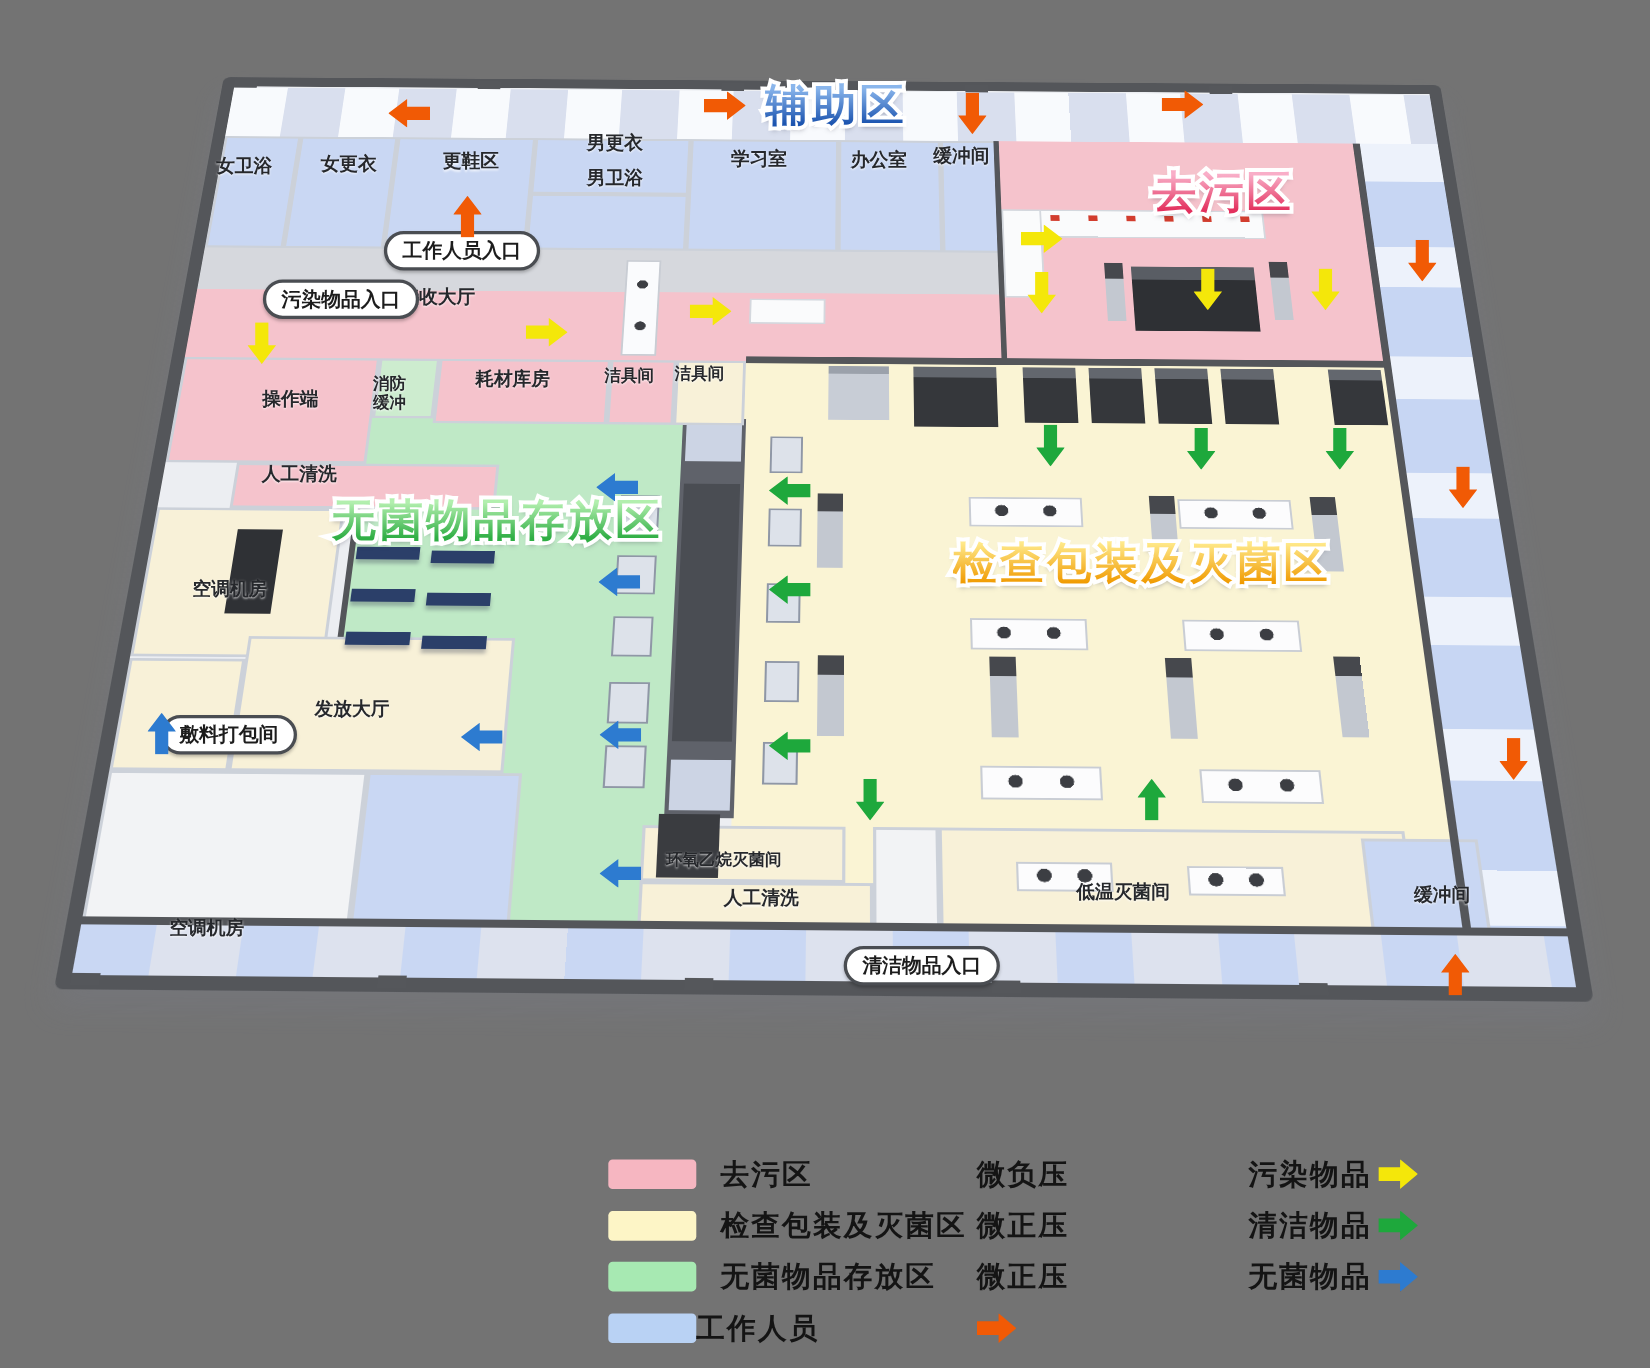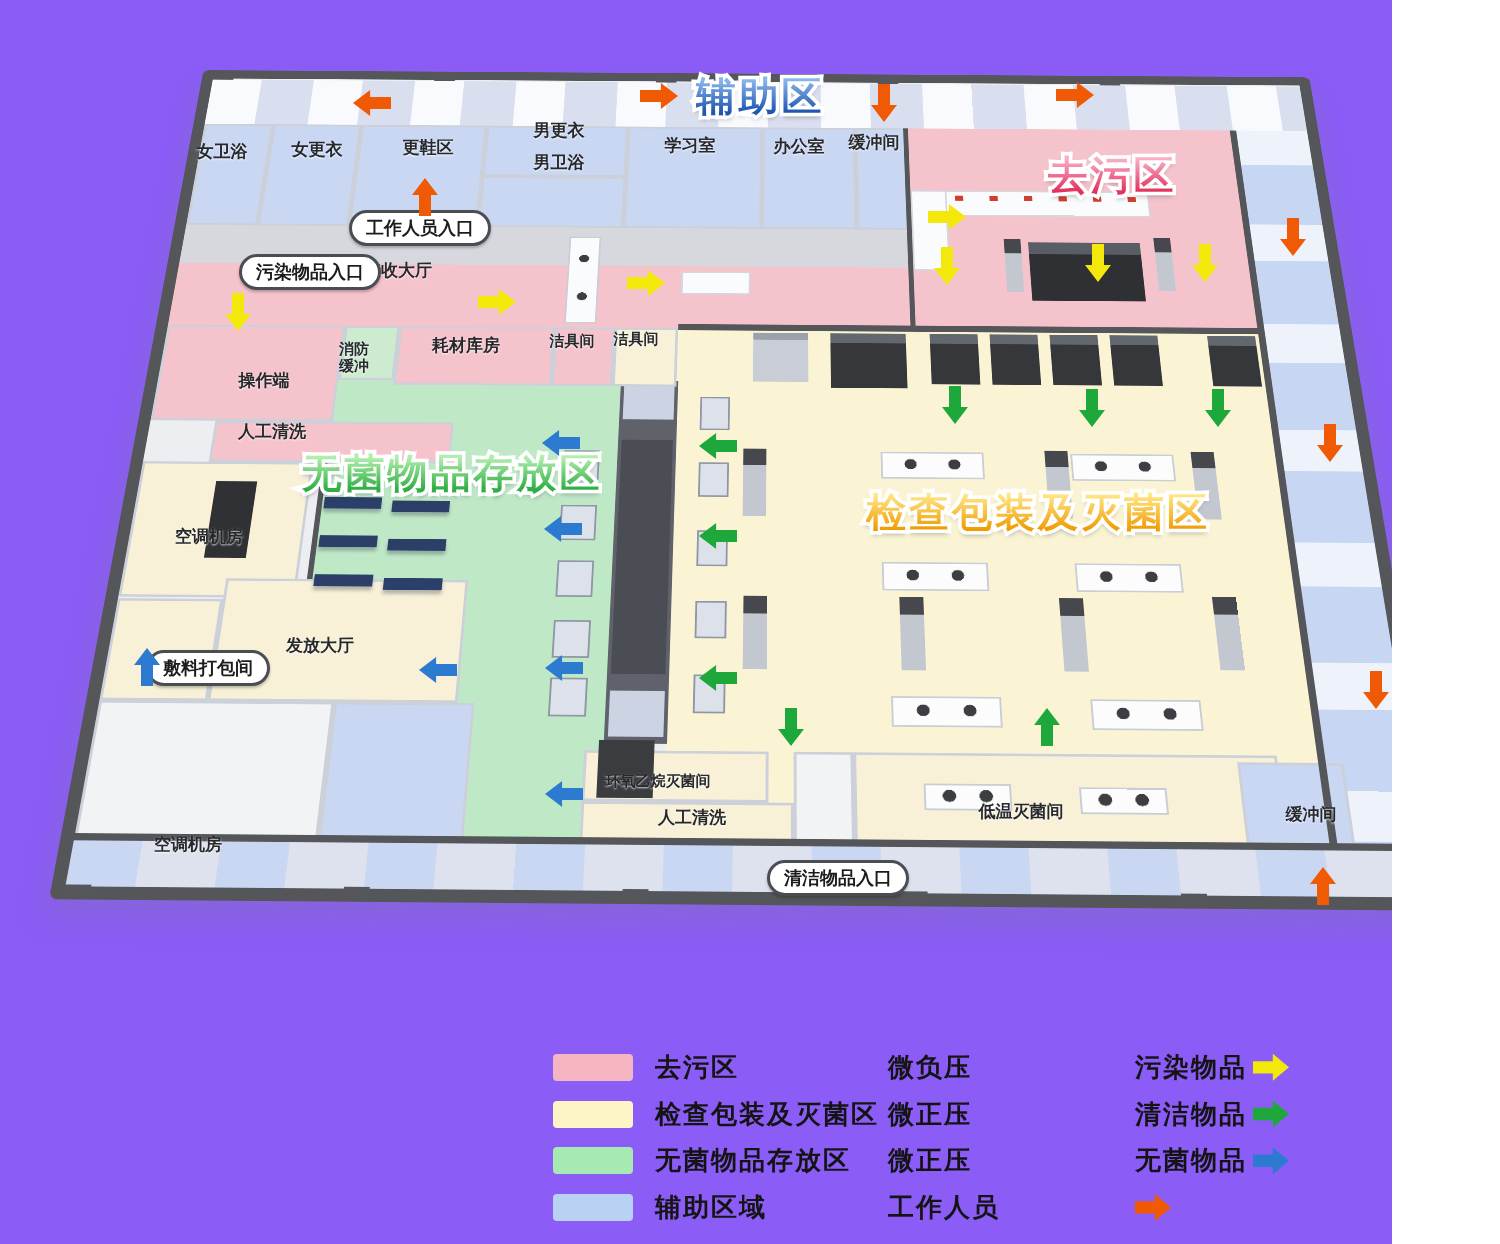--- a/index.html
+++ b/index.html
@@ -1,16 +1,16 @@
 <!DOCTYPE html>
 <html><head>
 <meta charset="utf-8">
 <style>
   html,body{margin:0;padding:0;background:#ffffff;}
-  .scene{position:relative;width:1392px;height:1244px;background:#8b5cf6;overflow:hidden;
+  .scene{position:relative;width:1500px;height:1244px;background:#737373;overflow:hidden;
          font-family:"DejaVu Sans","Liberation Sans",sans-serif;}
   
   .plan{position:absolute;left:48px;top:-215px;width:1400px;height:1120px;
         background:#54565a;border-radius:8px;
         transform-origin:50% 100%;
         transform:perspective(1440px) rotateX(20deg) rotateZ(0.5deg);
         box-shadow:0 18px 30px rgba(120,125,140,.25);}
   .plan *{position:absolute;box-sizing:border-box;}
   .floorbase{background:#eceef2;}
   .zone{border:none;}
@@ -221,21 +221,21 @@
 
     <div class="rlabel" style="left:222px;top:152px">女卫浴</div>
     <div class="rlabel" style="left:317px;top:150px">女更衣</div>
     <div class="rlabel" style="left:428px;top:148px">更鞋区</div>
     <div class="rlabel" style="left:559px;top:131px">男更衣</div>
     <div class="rlabel" style="left:559px;top:163px">男卫浴</div>
     <div class="rlabel" style="left:690px;top:146px">学习室</div>
     <div class="rlabel" style="left:799px;top:147px">办公室</div>
     <div class="rlabel" style="left:874px;top:143px">缓冲间</div>
     <div class="rlabel" style="left:398px;top:271px">接收大厅</div>
-    <div class="rlabel" style="left:264px;top:381px">操作端</div>
+    <div class="rlabel" style="left:264px;top:364px">操作端</div>
     <div class="rlabel sm" style="left:354px;top:358px">消防
 缓冲</div>
     <div class="rlabel" style="left:466px;top:346px">耗材库房</div>
     <div class="rlabel sm" style="left:572px;top:342px">洁具间</div>
     <div class="rlabel sm" style="left:636px;top:340px">洁具间</div>
     <div class="rlabel" style="left:272px;top:432px">人工清洗</div>
     <div class="rlabel" style="left:209px;top:537px">空调机房</div>
     <div class="rlabel" style="left:320px;top:646px">发放大厅</div>
     <div class="rlabel" style="left:188px;top:845px">空调机房</div>
     <div class="rlabel sm" style="left:658px;top:782px">环氧乙烷灭菌间</div>
@@ -296,18 +296,17 @@
     <div class="flabel">清洁物品</div>
     <div class="arrow" style="background: rgb(30, 168, 60);"></div>
 
     <div class="swatch" style="background: rgb(167, 233, 178);"></div>
     <div class="zlabel">无菌物品存放区</div>
     <div class="press">微正压</div>
     <div class="flabel">无菌物品</div>
     <div class="arrow" style="background: rgb(45, 123, 208);"></div>
 
     <div class="swatch" style="background: rgb(185, 210, 244);"></div>
-    <div class="zlabel">辅助区域</div>
     <div class="flabel">工作人员</div>
     <div class="arrow" style="background: rgb(241, 90, 5);"></div>
   </div>
 
 </div>
 
 </body></html>

